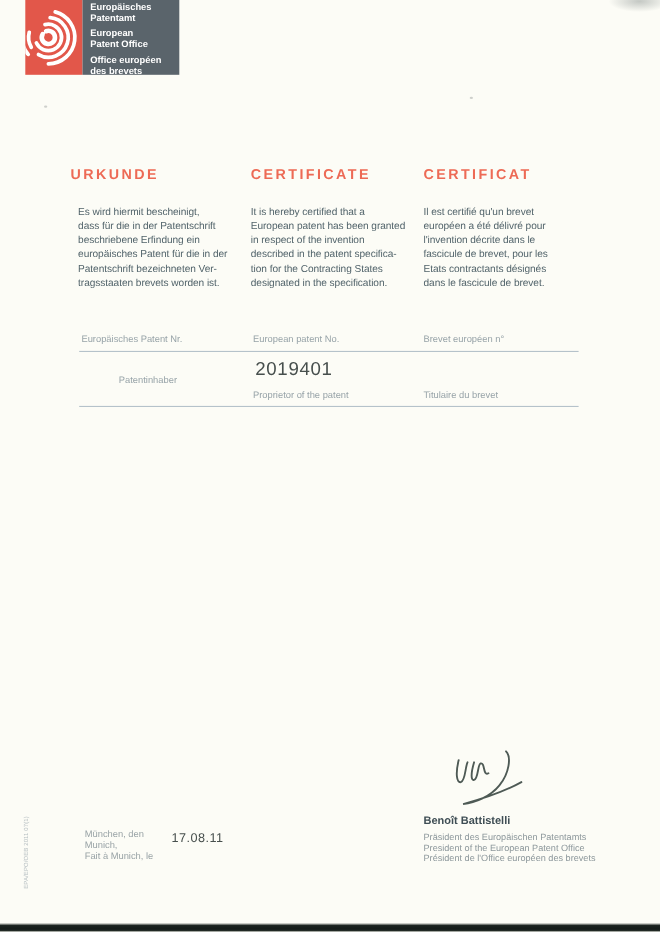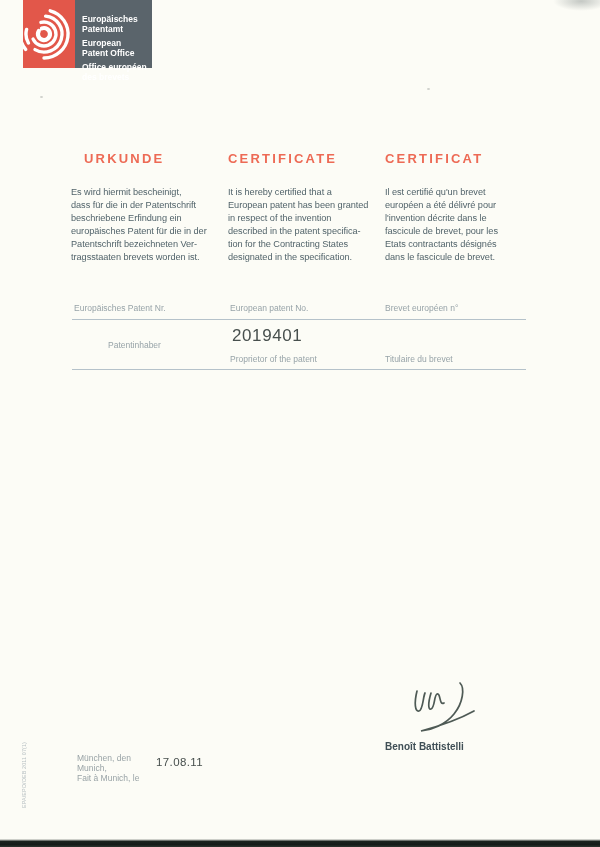--- a/index.html
+++ b/index.html
@@ -7,23 +7,23 @@
     position:relative; width:600px; height:847px; margin:0 auto;
     background:#fcfcf6; overflow:hidden;
     font-family:"Liberation Sans", sans-serif;
     color:#53646b;
   }
   .abs { position:absolute; }
 
   
   .logo-red { left:23px; top:0; width:52px; height:68px; background:#e2574a; }
   .logo-gray {
-    left:75px; top:0; width:77px; height:68px; background:#5a646b;
+    left:75px; top:0; width:88px; height:68px; background:#5a646b;
     color:#fff; font-weight:bold; font-size:8.5px; line-height:10px;
-    padding:14px 0 0 7px; box-sizing:border-box;
+    padding:1px 0 0 7px; box-sizing:border-box;
   }
   .logo-gray .grp { margin-bottom:4px; white-space:pre; }
 
   
   .heading {
     top:151px; font-size:13px; font-weight:bold; letter-spacing:2.2px;
     color:#ed6a55; white-space:nowrap;
   }
   
   .para {
@@ -84,21 +84,21 @@
     <div class="grp">European
 Patent Office</div>
     <div class="grp">Office européen
 des brevets</div>
   </div>
 
   <div class="abs smudge"></div>
   <div class="abs speck" style="left:40px; top:96px;"></div>
   <div class="abs speck" style="left:427px; top:88px;"></div>
 
-  <div class="abs heading" style="left:84px;">URKUNDE</div>
+  <div class="abs heading" style="left:64px;">URKUNDE</div>
   <div class="abs heading" style="left:228px;">CERTIFICATE</div>
   <div class="abs heading" style="left:385px;">CERTIFICAT</div>
 
   <div class="abs para" style="left:71px;">Es wird hiermit bescheinigt,
 dass für die in der Patentschrift
 beschriebene Erfindung ein
 europäisches Patent für die in der
 Patentschrift bezeichneten Ver-
 tragsstaaten brevets worden ist.</div>
   <div class="abs para" style="left:228px;">It is hereby certified that a
@@ -128,20 +128,23 @@
 
 
   <svg class="abs" style="left:404px; top:681px;" width="84" height="62" viewBox="0 0 84 62">
     <g fill="none" stroke="#4e5a55" stroke-width="1.7" stroke-linecap="round">
       <path d="M13,10 C10,22 11,31 15,30 C19,29 19,16 21,12"></path>
       <path d="M27,12 C24,22 24,29 27,28 C31,27 30,14 33,13 C37,12 35,25 40,22"></path>
       <path d="M56,2 C61,7 59,22 50,33 C42,43 28,49 17,50 C32,46 52,40 70,30"></path>
     </g>
   </svg>
   <div class="abs sig-name">Benoît Battistelli</div>
+  <div class="abs sig-titles">Präsident des Europäischen Patentamts
+President of the European Patent Office
+Président de l'Office européen des brevets</div>
 
   <div class="abs place">München, den
 Munich,
 Fait à Munich, le</div>
   <div class="abs date">17.08.11</div>
 
   <div class="abs form-code">EPA/EPO/OEB 2011 07(1)</div>
 
   <div class="abs scan-band"></div>
 

